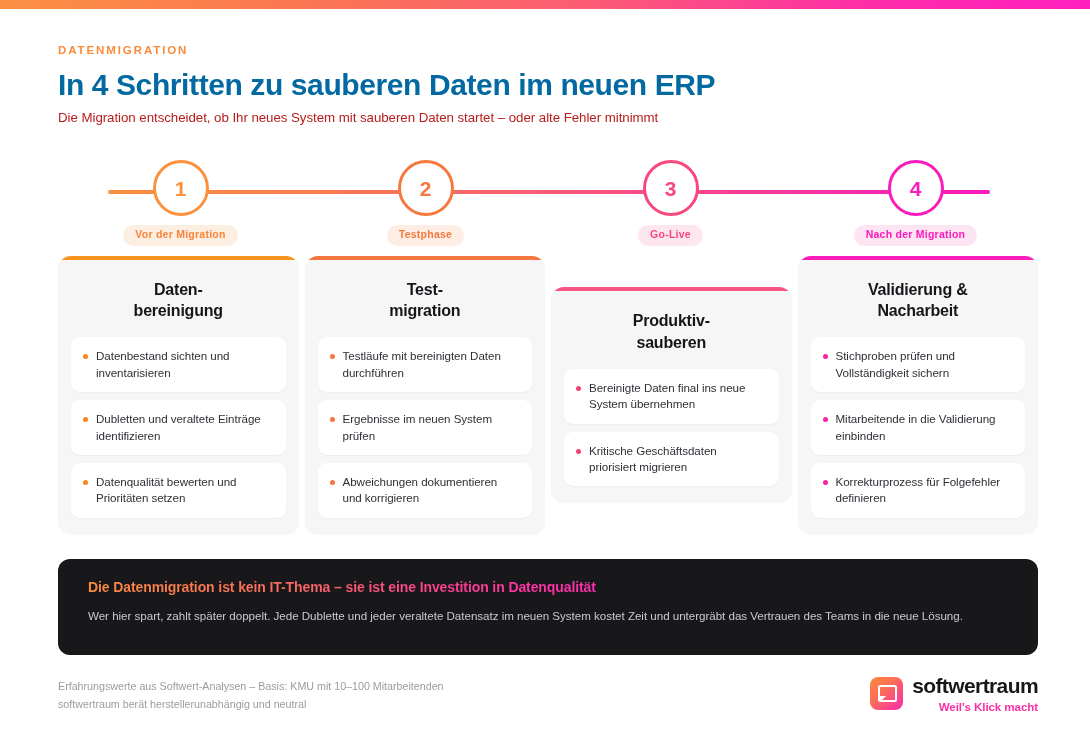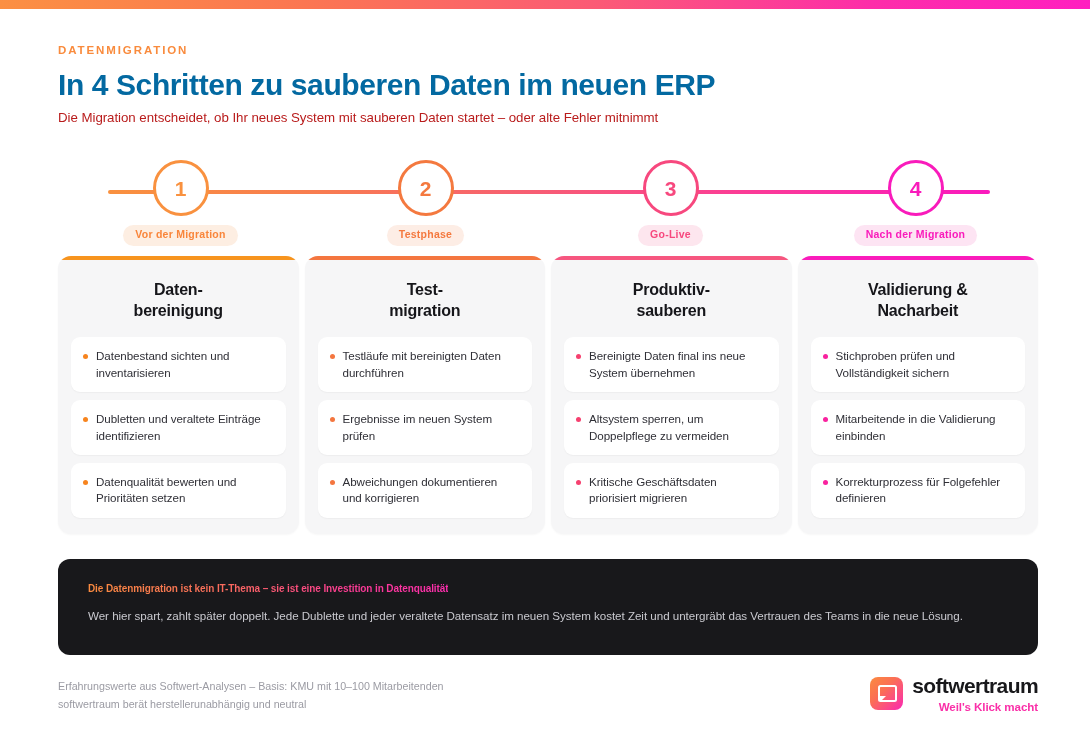--- a/index.html
+++ b/index.html
@@ -183,21 +183,21 @@
     position: absolute;
     left: 58px;
     top: 559px;
     width: 980px;
     height: 96px;
     background: #18181b;
     border-radius: 12px;
     padding: 19px 28px 0 30px;
   }
   .callout-title {
-    font-size: 10px;
+    font-size: 14px;
     font-weight: bold;
     line-height: 1.2;
     letter-spacing: -0.1px;
     background: linear-gradient(90deg, #FB8B3F 0%, #FB6B5E 38%, #FC3C94 72%, #FD2EAE 100%);
     -webkit-background-clip: text;
     background-clip: text;
     color: transparent;
     -webkit-text-fill-color: transparent;
     display: inline-block;
   }
@@ -349,24 +349,20 @@
         </div>
       </div>
       <div class="card">
         <div class="card-top" style="background: rgb(246, 86, 127);"></div>
         <div class="card-title" style="white-space: pre-line;">Produktiv-
 sauberen</div>
         <div class="card-items">
           <div class="item">
             <span class="bullet" style="background: rgb(246, 64, 111);"></span>
             <span class="item-text">Bereinigte Daten final ins neue System übernehmen</span>
-          </div>
-          <div class="item">
-            <span class="bullet" style="background: rgb(246, 64, 111);"></span>
-            <span class="item-text">Altsystem sperren, um Doppelpflege zu vermeiden</span>
           </div>
           <div class="item">
             <span class="bullet" style="background: rgb(246, 64, 111);"></span>
             <span class="item-text">Kritische Geschäftsdaten priorisiert migrieren</span>
           </div>
         </div>
       </div>
       <div class="card">
         <div class="card-top" style="background: rgb(250, 28, 187);"></div>
         <div class="card-title" style="white-space: pre-line;">Validierung &amp;

